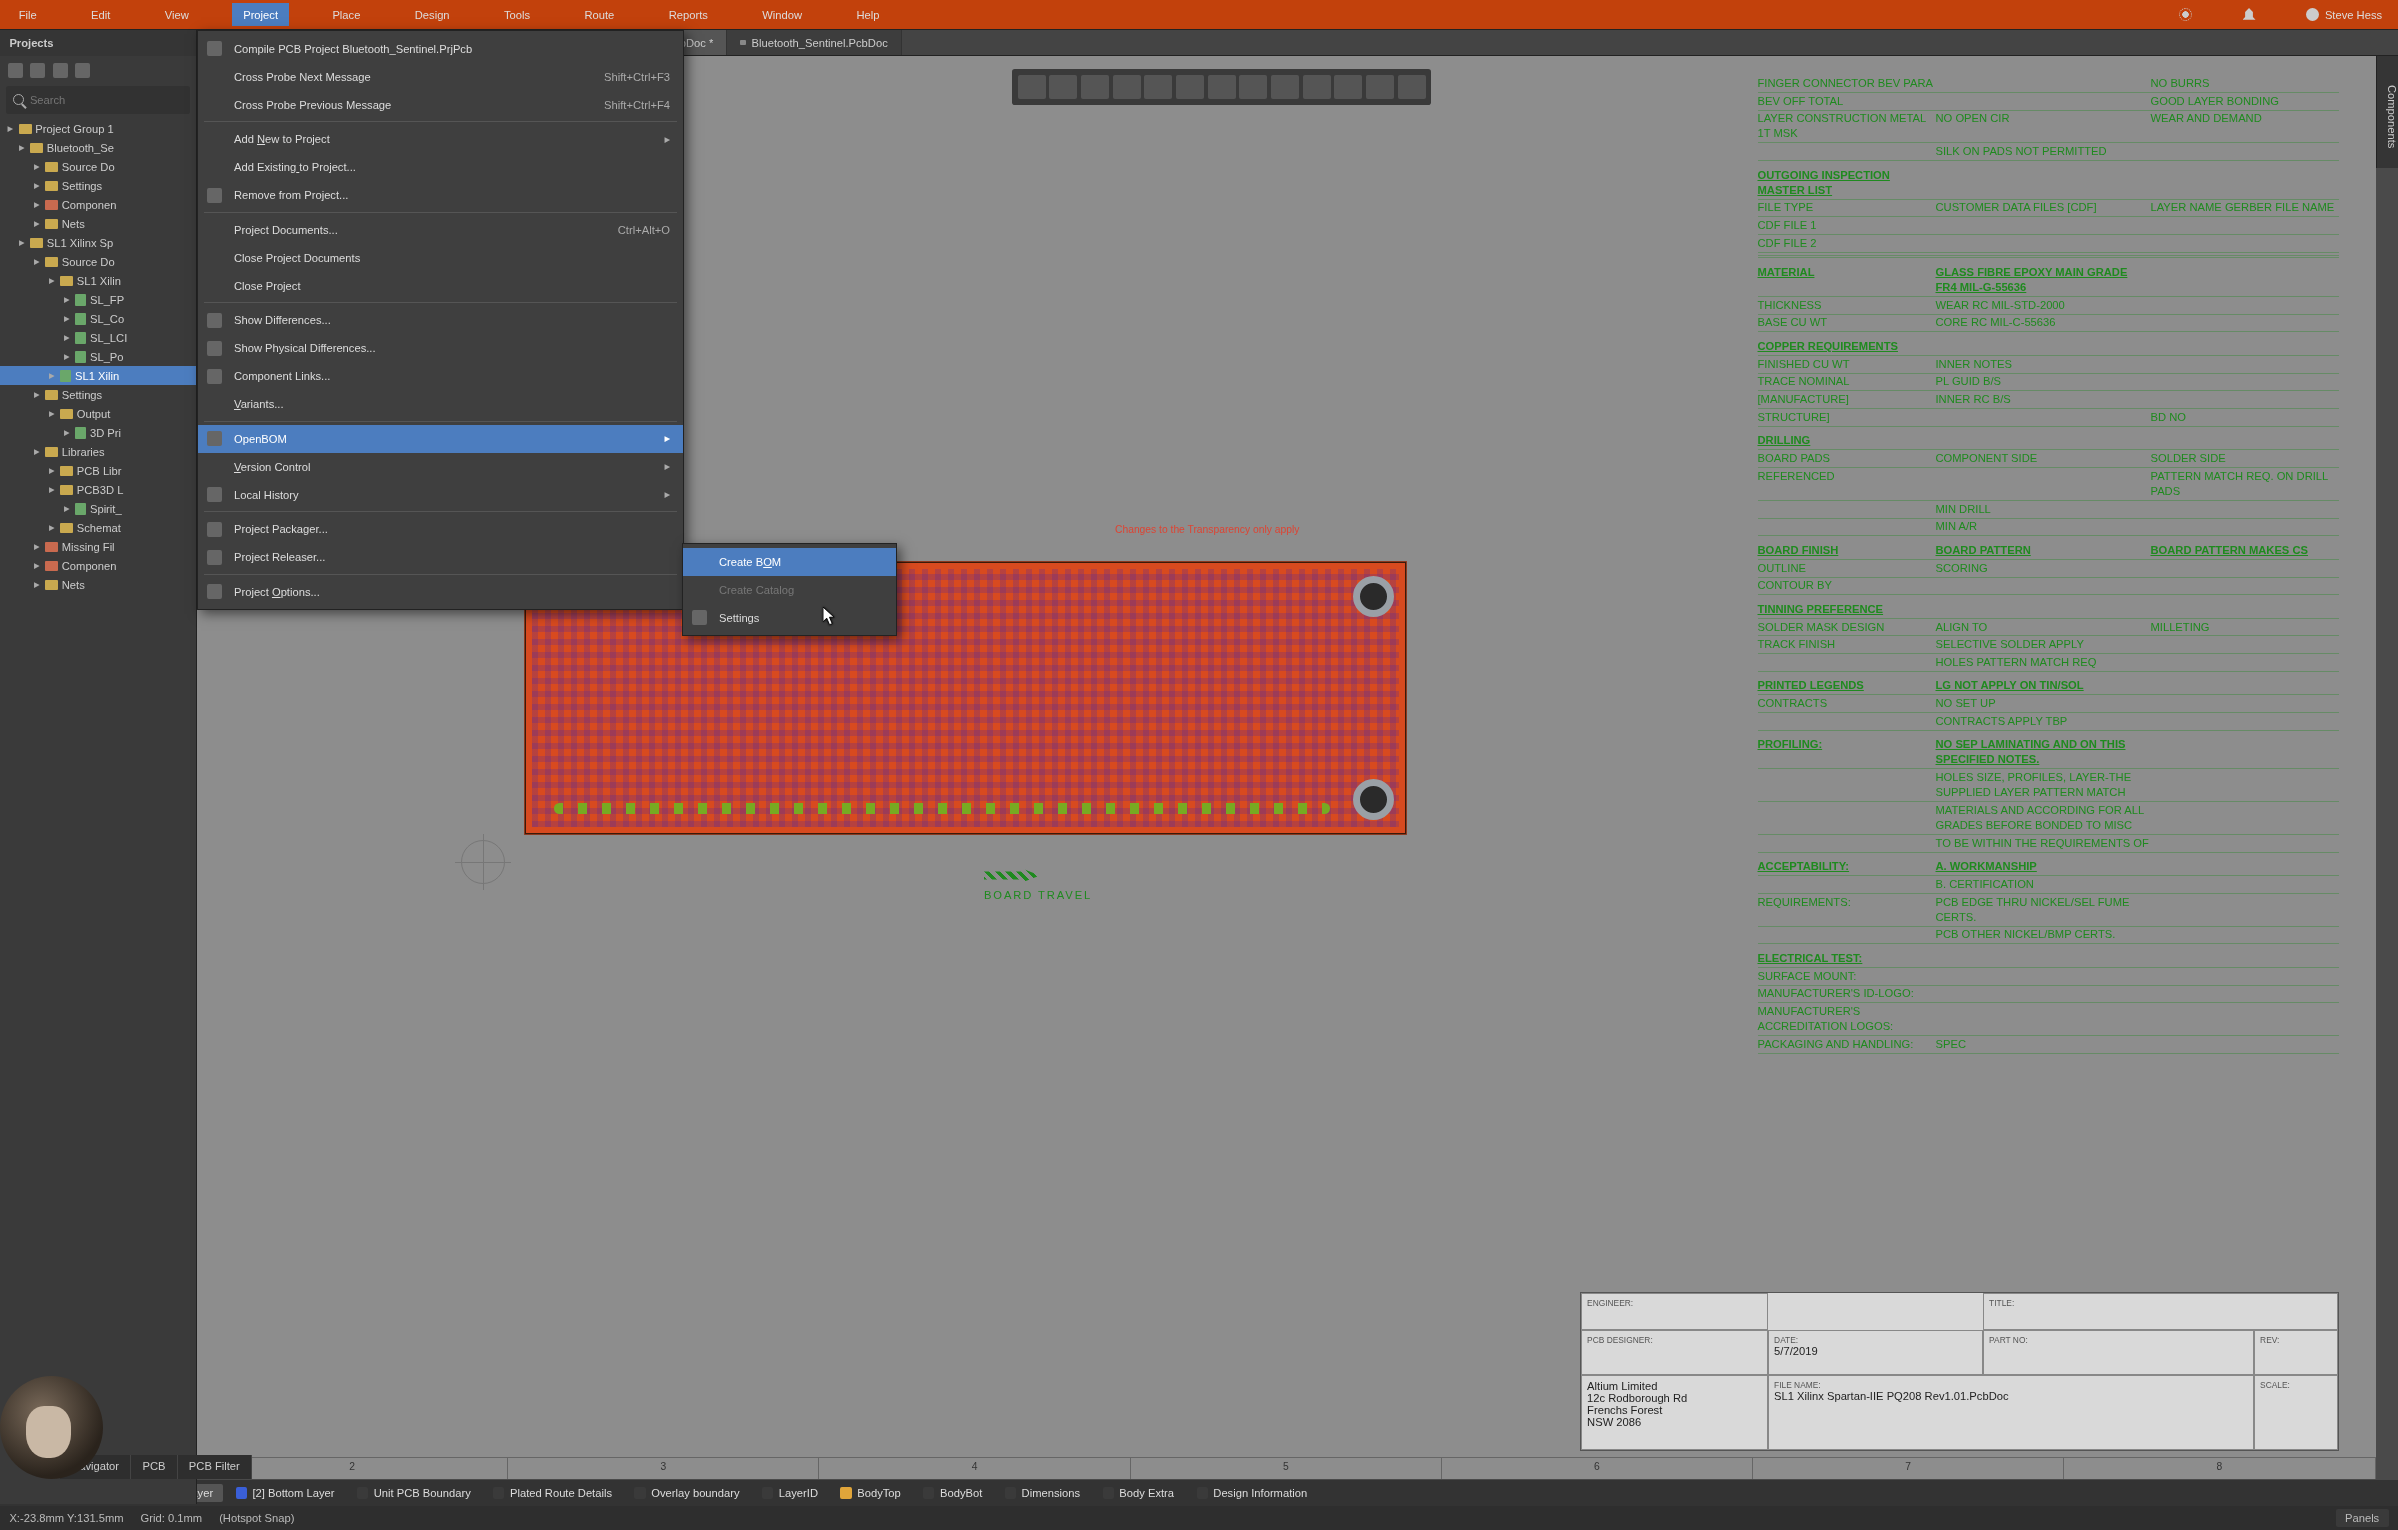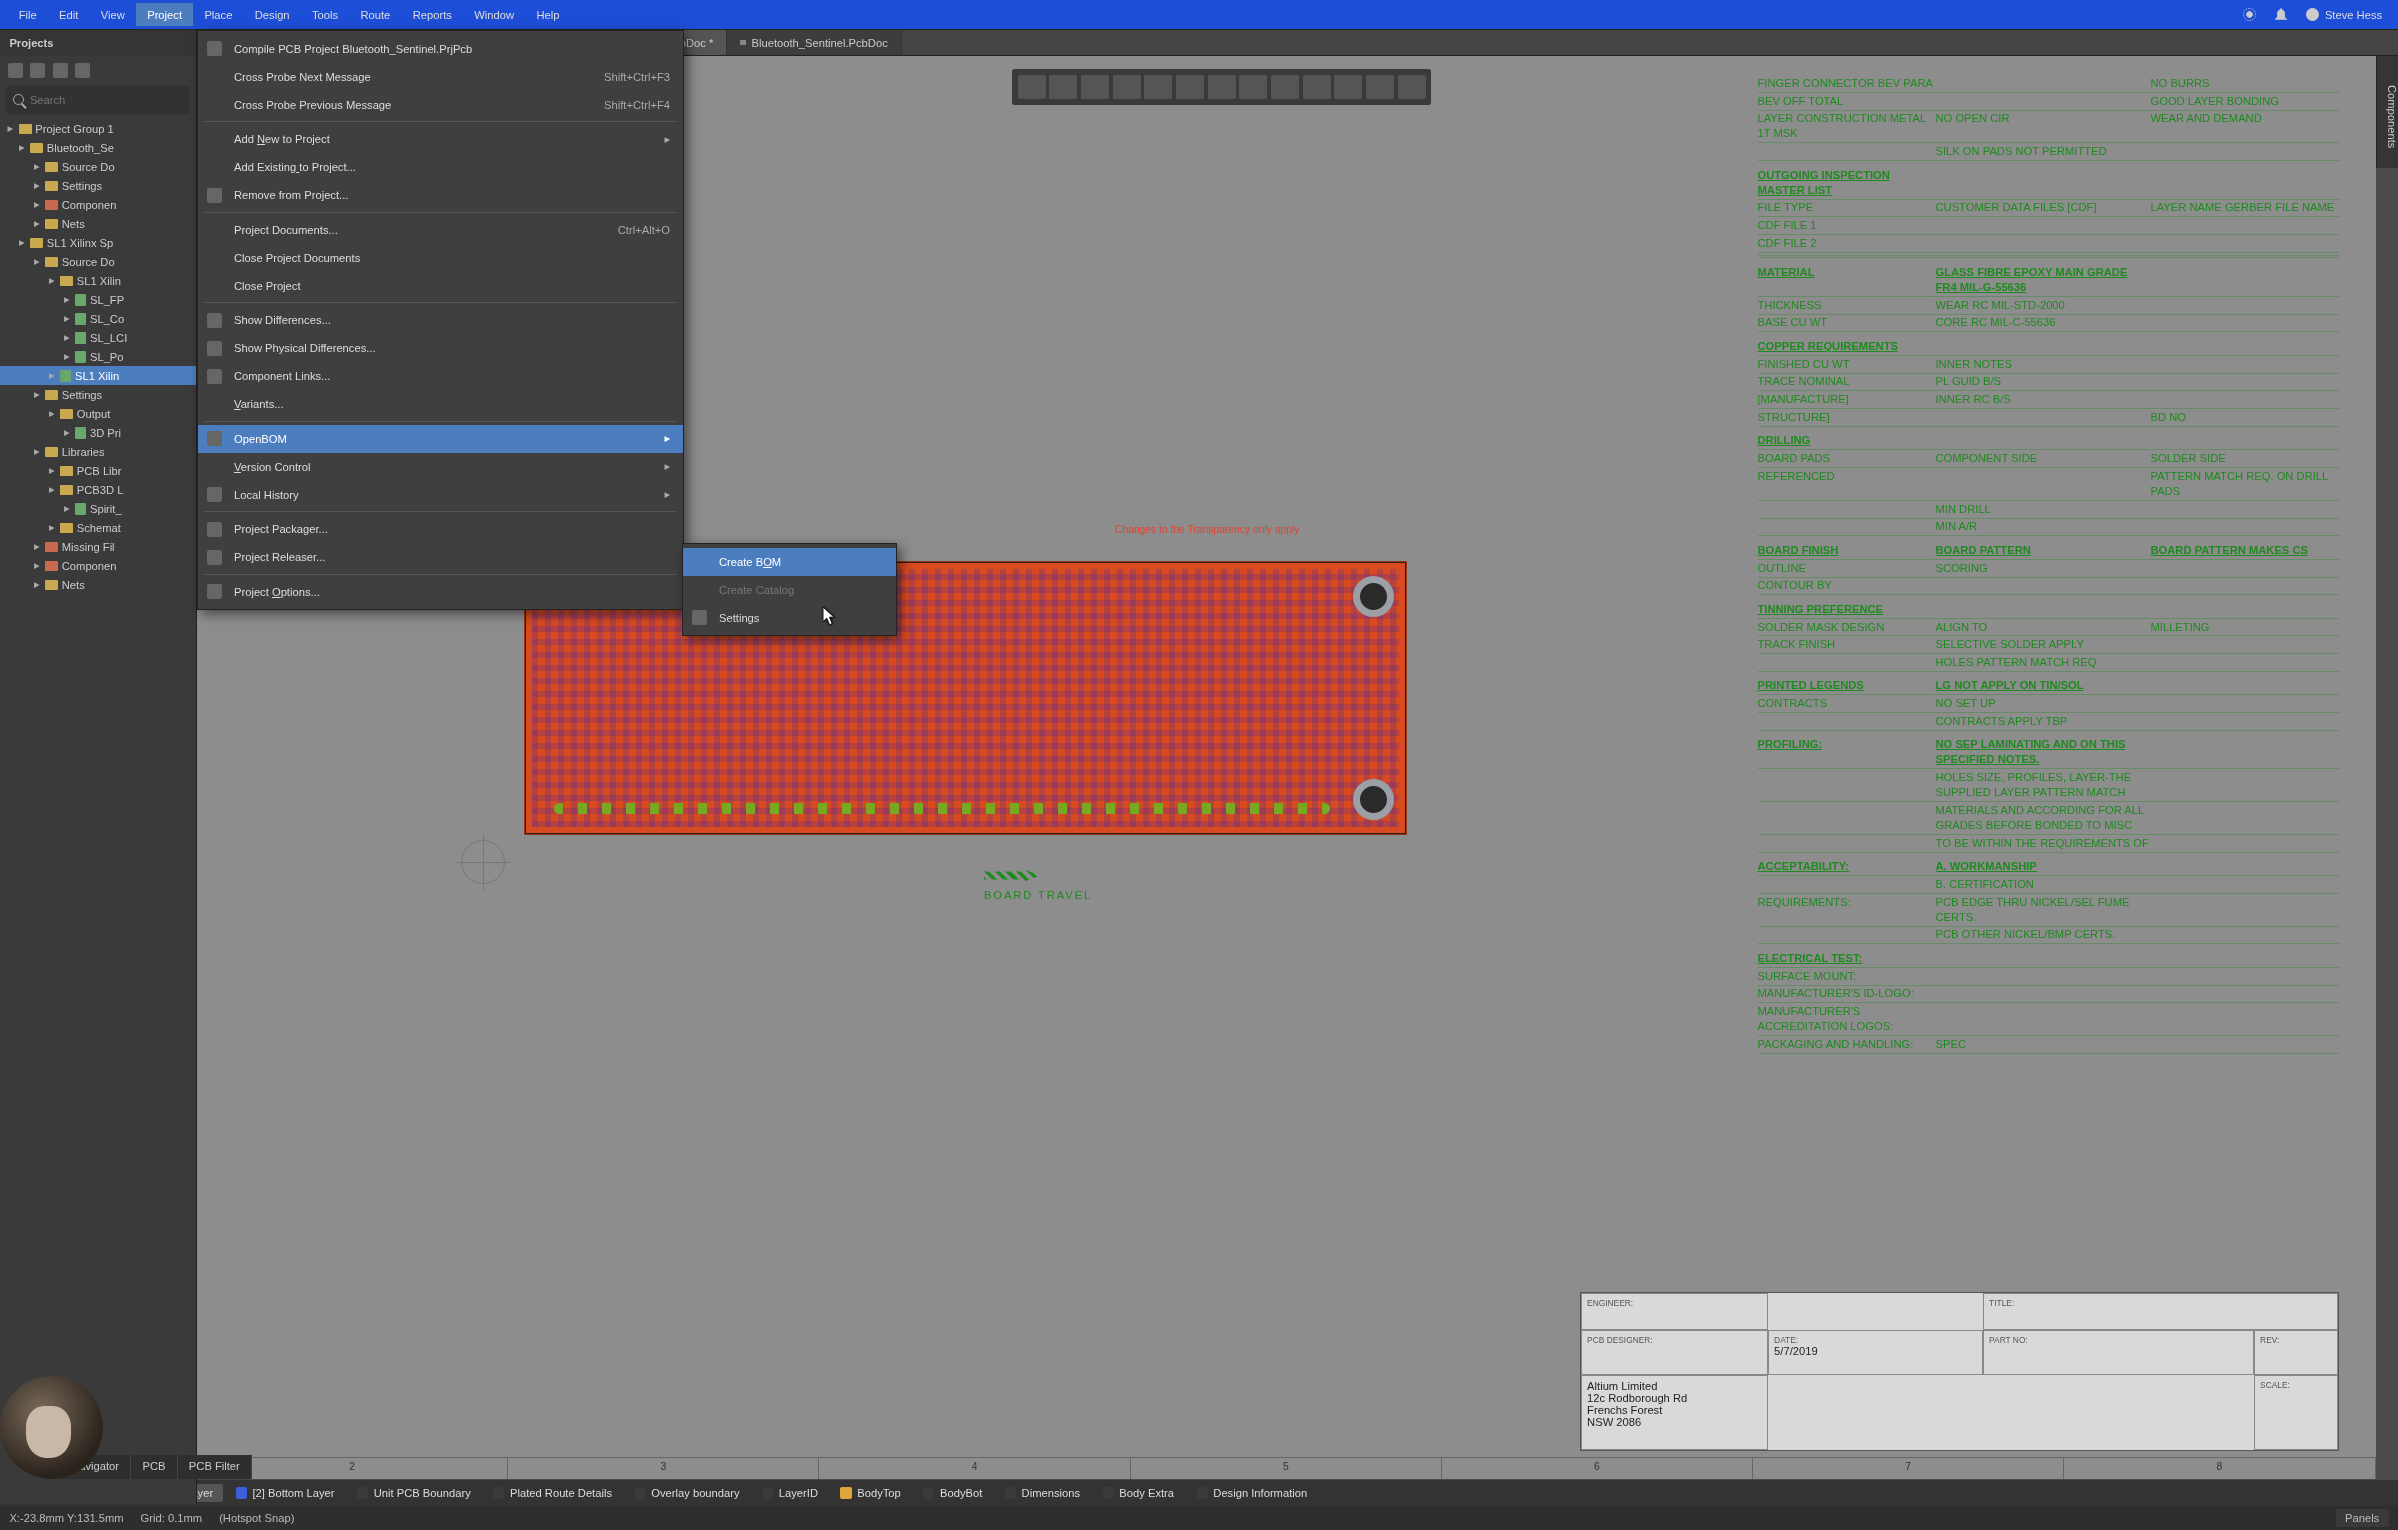--- a/index.html
+++ b/index.html
@@ -1,19 +1,19 @@
 <!DOCTYPE html>
 <html><head>
 <meta charset="utf-8">
 <style>
 * { margin: 0; padding: 0; box-sizing: border-box; font-family: "Segoe UI", Tahoma, sans-serif; font-size: 11.2px; }
 html, body { width: 2399px; height: 1531px; background: #4a4a4a; color: #ccc; overflow: hidden; }
 
 
-.menubar { height: 30px; background: #1d4ed8; display: flex; align-items: center; padding: 0 7.5px; border-bottom: 0.9px solid #222; }
+.menubar { height: 30px; background: #c2410c; display: flex; align-items: center; padding: 0 7.5px; border-bottom: 0.9px solid #222; gap: 32px; }
 .menubar .menu-item { padding: 5.6px 11.2px; color: #ddd; cursor: pointer; }
 .menubar .menu-item.active { background: #4c7dbf; color: #fff; }
 .menubar .spacer { flex: 1; }
 .menubar .right-item { padding: 5.6px 9.4px; color: #ddd; display: flex; align-items: center; gap: 5.6px; }
 .gear-icon, .bell-icon, .user-icon { width: 13px; height: 13px; display: inline-block; }
 .gear-icon { background: radial-gradient(circle, #ccc 40%, transparent 42%); border: 1.9px dotted #ccc; border-radius: 50%; }
 .bell-icon { background: #ccc; clip-path: polygon(50% 0, 80% 30%, 80% 70%, 100% 90%, 0 90%, 20% 70%, 20% 30%); }
 .user-icon { background: #ccc; border-radius: 50%; }
 
 
@@ -698,20 +698,21 @@
     <div><span class="tb-lab">DATE:</span><span>5/7/2019</span></div>
     <div style="grid-column:4">
         <span class="tb-lab">REV:</span>
       </div>
     <div style="grid-row:3">
       <span>Altium Limited</span><br>
       <span>12c Rodborough Rd</span><br>
       <span>Frenchs Forest</span><br>
       <span>NSW 2086</span>
     </div>
+    <div style="grid-row:3;grid-column:2/span 2"><span class="tb-lab">FILE NAME:</span><span>SL1 Xilinx Spartan-IIE PQ208 Rev1.01.PcbDoc</span></div>
     <div style="grid-row:3;grid-column:4">
         <span class="tb-lab">SCALE:</span>
       </div>
     <div style="grid-row:2;grid-column:3">
         <span class="tb-lab">PART NO:</span>
       </div>
   </div>
 
   <div class="ruler">
     <div>2</div>

